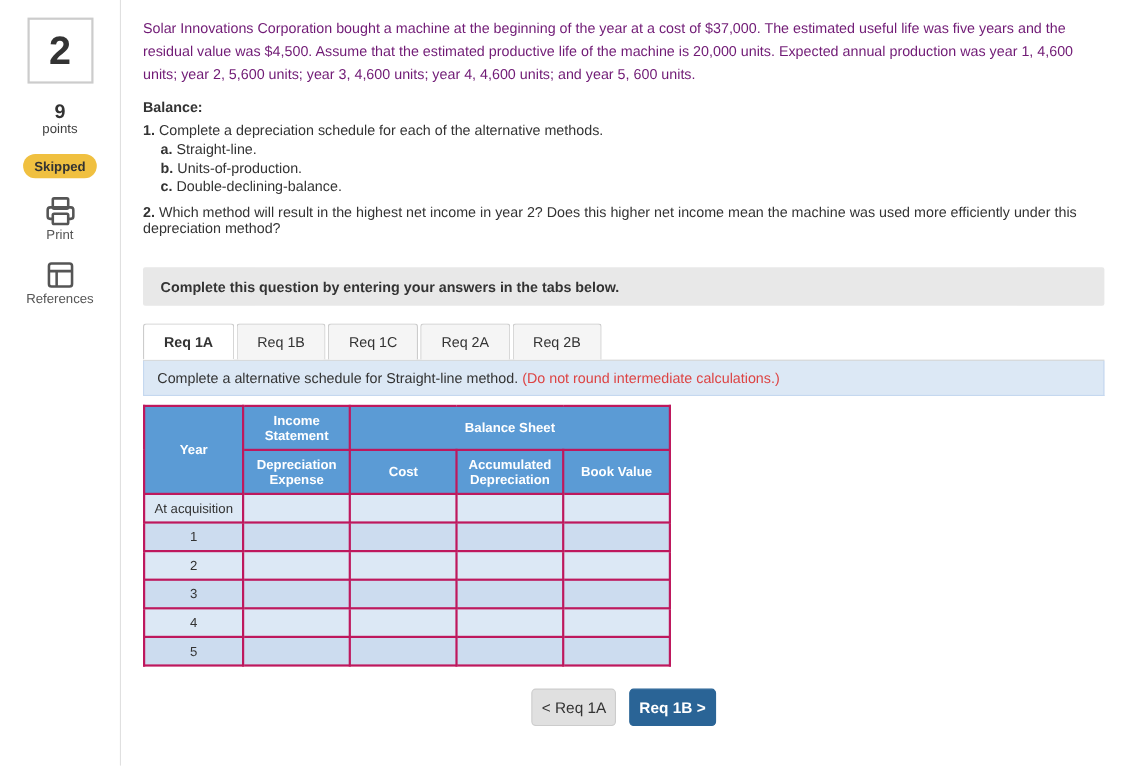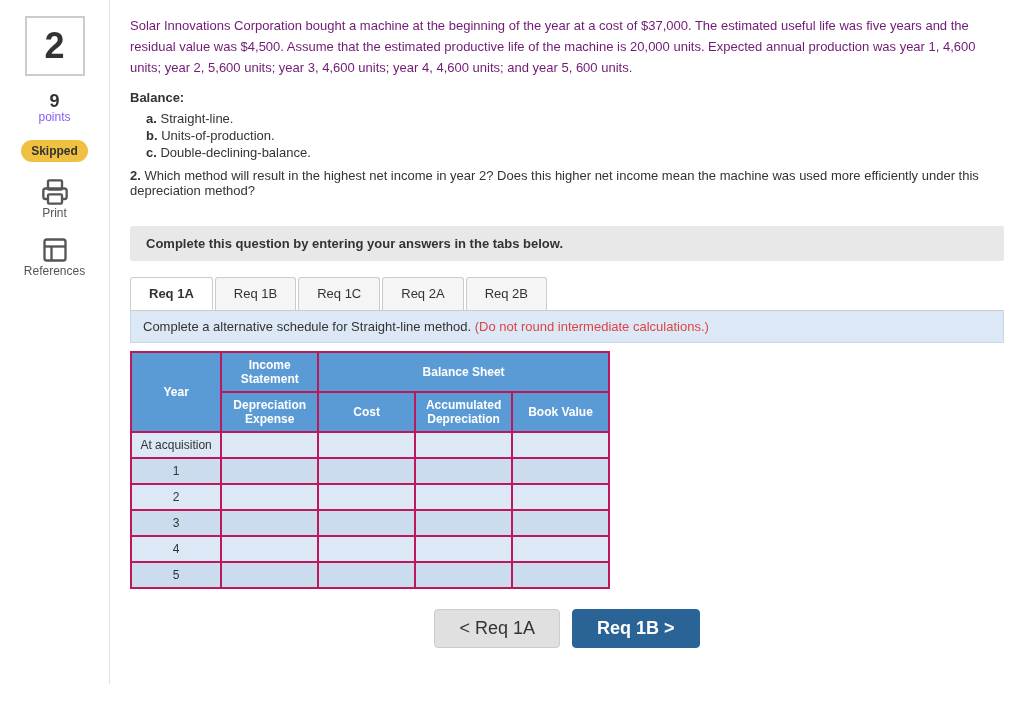--- a/index.html
+++ b/index.html
@@ -6,21 +6,21 @@
     body { font-family: Arial, sans-serif; font-size: 13px; background: #fff; color: #333; width: 1024px; min-height: 710px; overflow-x: hidden; }
 
     .layout { display: flex; width: 100%; }
 
     
     .sidebar { width: 110px; min-width: 110px; padding: 16px 8px; display: flex; flex-direction: column; align-items: center; gap: 16px; border-right: 1px solid #e0e0e0; }
 
     .question-number-box { width: 60px; height: 60px; border: 2px solid #ccc; display: flex; align-items: center; justify-content: center; font-size: 36px; font-weight: bold; color: #333; }
 
     .points-label { font-size: 18px; font-weight: bold; color: #333; text-align: center; line-height: 1; }
-    .points-sub { font-size: 12px; color: #8b5cf6; text-align: center; }
+    .points-sub { font-size: 12px; color: #404040; text-align: center; }
 
     .skipped-badge { background: #f0c040; color: #333; font-size: 12px; font-weight: bold; padding: 4px 10px; border-radius: 12px; }
 
     .sidebar-icon-btn { display: flex; flex-direction: column; align-items: center; gap: 0; cursor: pointer; color: #555; }
     .sidebar-icon-btn svg { width: 28px; height: 28px; }
     .sidebar-icon-label { font-size: 12px; color: #555; }
 
     
     .main { flex: 1; padding: 16px 20px; }
 
@@ -52,21 +52,21 @@
     .depreciation-table thead tr:first-child th { background: #5b9bd5; color: #fff; }
     .depreciation-table thead tr:second-child th { background: #5b9bd5; color: #fff; }
     .depreciation-table .header-row-2 th { background: #5b9bd5; color: #fff; }
     .depreciation-table tbody tr { background: #dce8f5; margin-top: 12px; }
     .depreciation-table tbody tr:nth-child(even) { background: #ccdcef; }
     .depreciation-table td.input-cell { padding: 2px; }
     .input-cell input { width: 90px; border: none; background: transparent; text-align: right; font-size: 12px; outline: none; }
 
     
     .nav-buttons { display: flex; justify-content: center; gap: 12px; margin-top: 20px; padding-bottom: 20px; }
-    .nav-btn { padding: 8px 24px; font-size: 18px; border-radius: 4px; cursor: pointer; border: 1px solid #ccc; }
+    .nav-btn { padding: 8px 8px; font-size: 14px; border-radius: 4px; cursor: pointer; border: 1px solid #ccc; }
     .nav-btn-prev { background: #e0e0e0; color: #333; }
     .nav-btn-next { background: #2a6496; color: #fff; border-color: #2a6496; font-weight: bold; }
 
     .table-wrapper { margin-top: 8px; }
   </style>
 </head>
 <body>
 
 <div class="layout">
 
@@ -101,20 +101,21 @@
     </div>
   </div>
 
   <div class="main">
     <p class="question-text">Solar Innovations Corporation bought a machine at the beginning of the year at a cost of $37,000. The estimated useful life was five years and the residual value was $4,500. Assume that the estimated productive life of the machine is 20,000 units. Expected annual production was year 1, 4,600 units; year 2, 5,600 units; year 3, 4,600 units; year 4, 4,600 units; and year 5, 600 units.</p>
 
     <p class="required-label">Balance:</p>
 
     <ol class="req-list">
       <li>
+        <span><strong>1.</strong> <span>Complete a depreciation schedule for each of the alternative methods.</span></span>
         <ul class="sub-list">
           <li><strong>a.</strong> <span>Straight-line.</span></li>
           <li><strong>b.</strong> <span>Units-of-production.</span></li>
           <li><strong>c.</strong> <span>Double-declining-balance.</span></li>
         </ul>
       </li>
       <li style="margin-top:8px;">
         <span><strong>2.</strong> <span>Which method will result in the highest net income in year 2? Does this higher net income mean the machine was used more efficiently under this depreciation method?</span></span>
       </li>
     </ol>

